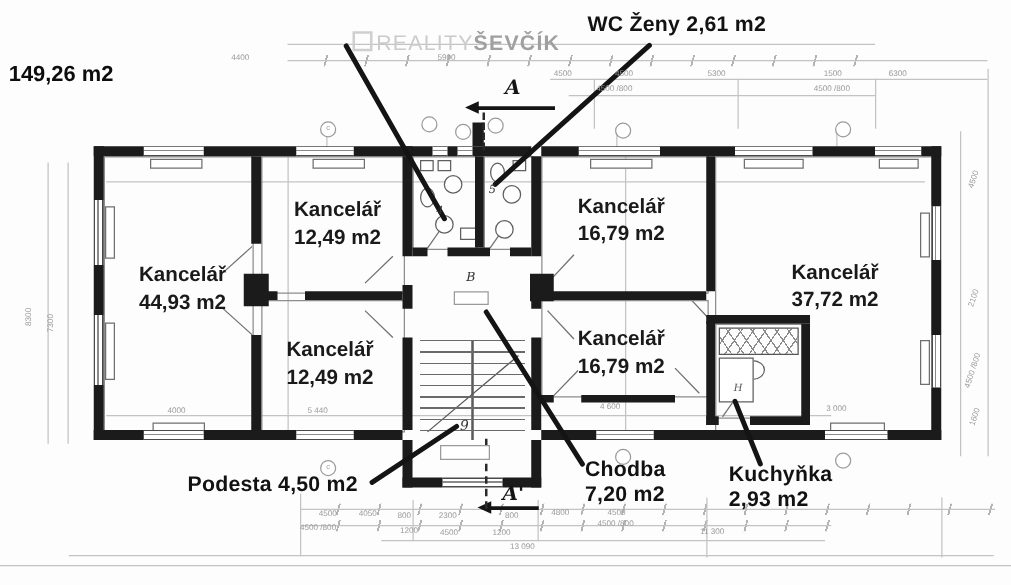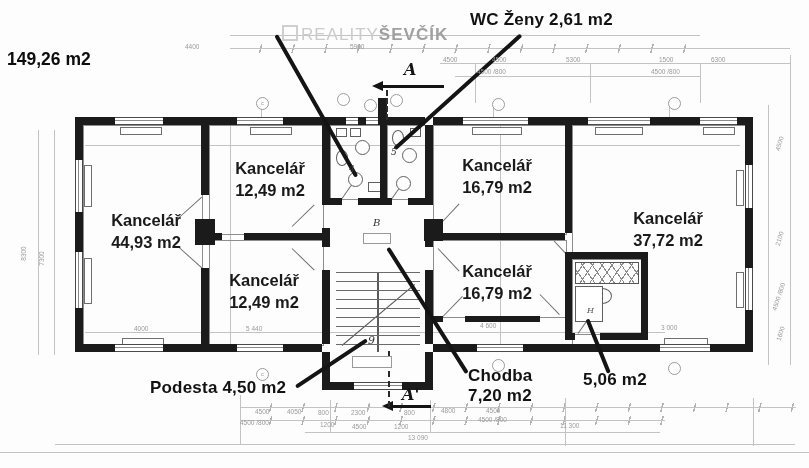--- a/index.html
+++ b/index.html
@@ -207,21 +207,22 @@
     <span class="wmlogo"></span><span class="p1">REALITY</span><span class="p2">ŠEVČÍK</span>
   </div>
 
   <div class="callout" style="left:470px;top:10px;">WC Ženy 2,61 m2</div>
   <div class="callout" style="left:150px;top:378px;">Podesta 4,50 m2</div>
   <div class="callout" style="left:468px;top:366px;">
     <div>Chodba</div>
     <div>7,20 m2</div>
   </div>
   <div class="callout" style="left:583px;top:370px;">
-    <div>5,06 m2</div>
+    <div>Kuchyňka</div>
+    <div>2,93 m2</div>
   </div>
 
   <div class="room-label" style="left:86px;top:210px;width:120px;">
     <div>Kancelář</div>
     <div>44,93 m2</div>
   </div>
   <div class="room-label" style="left:212px;top:158px;width:116px;">
     <div>Kancelář</div>
     <div>12,49 m2</div>
   </div>

